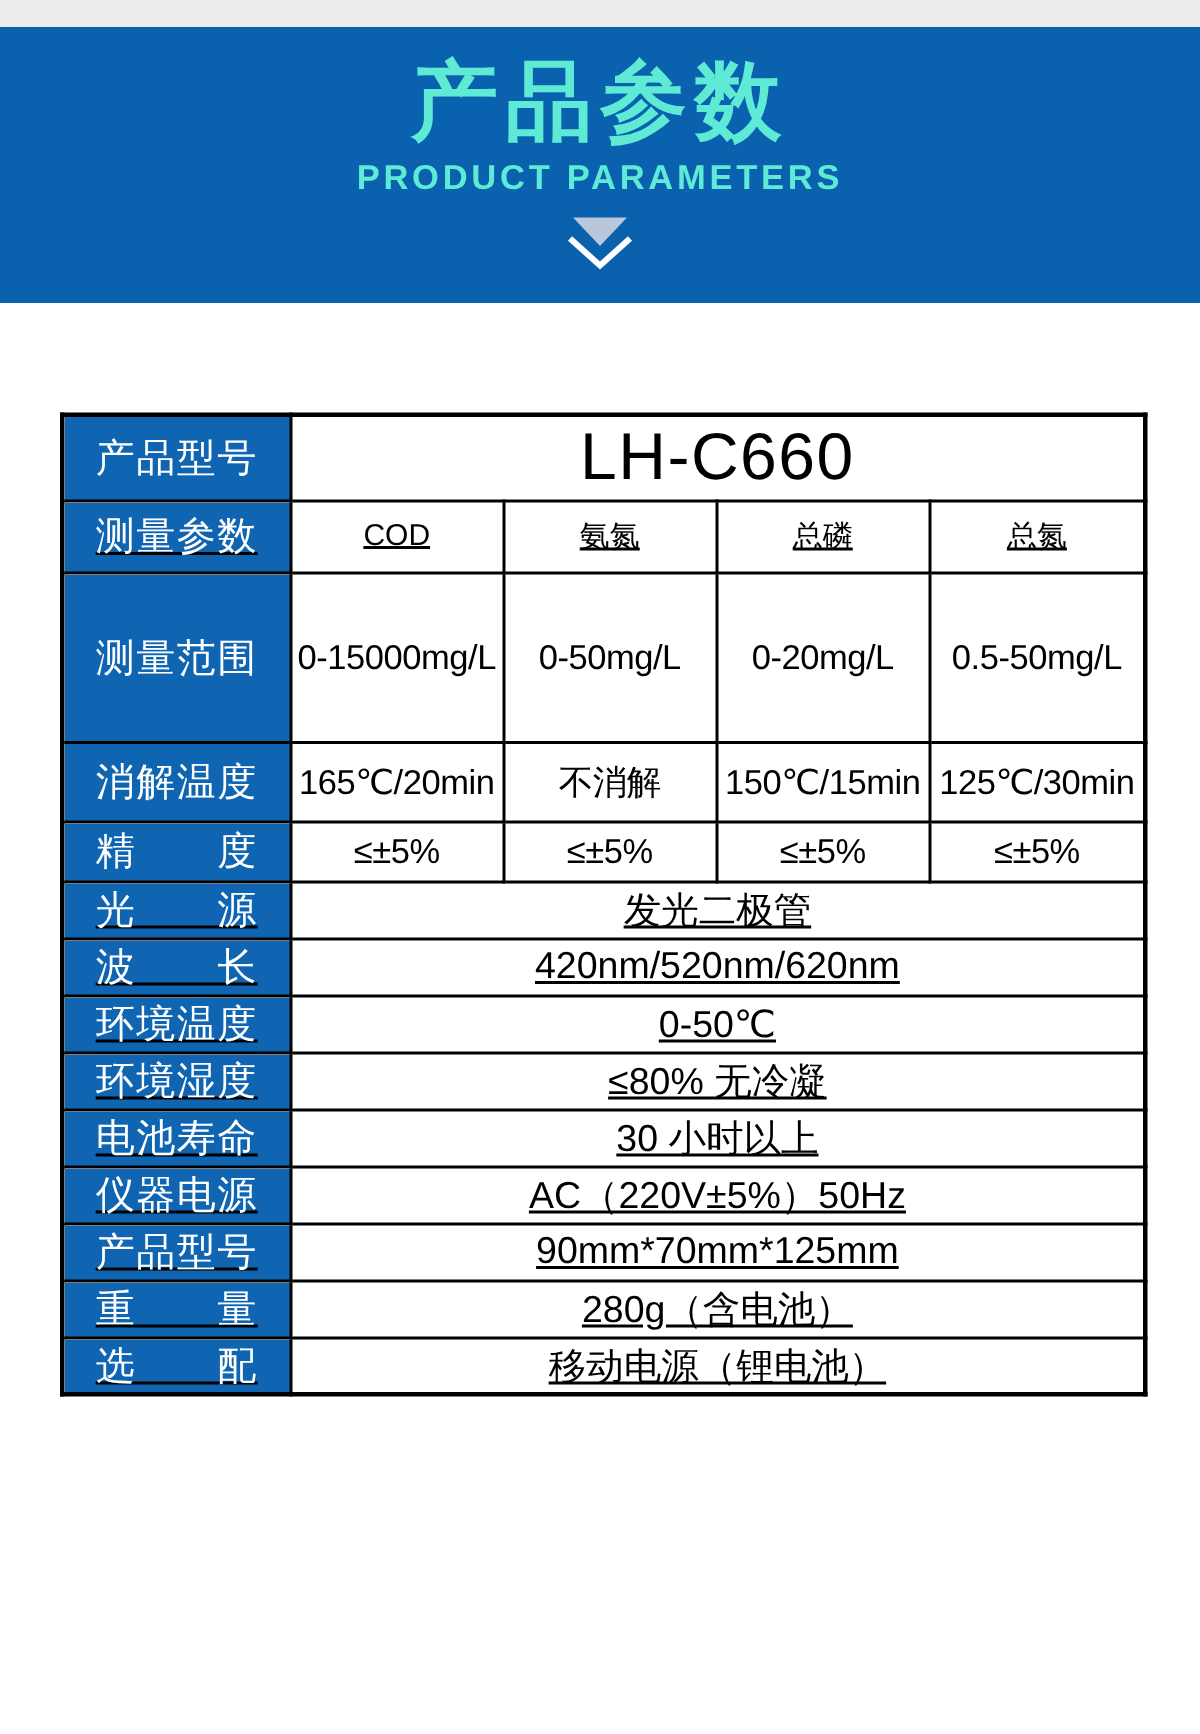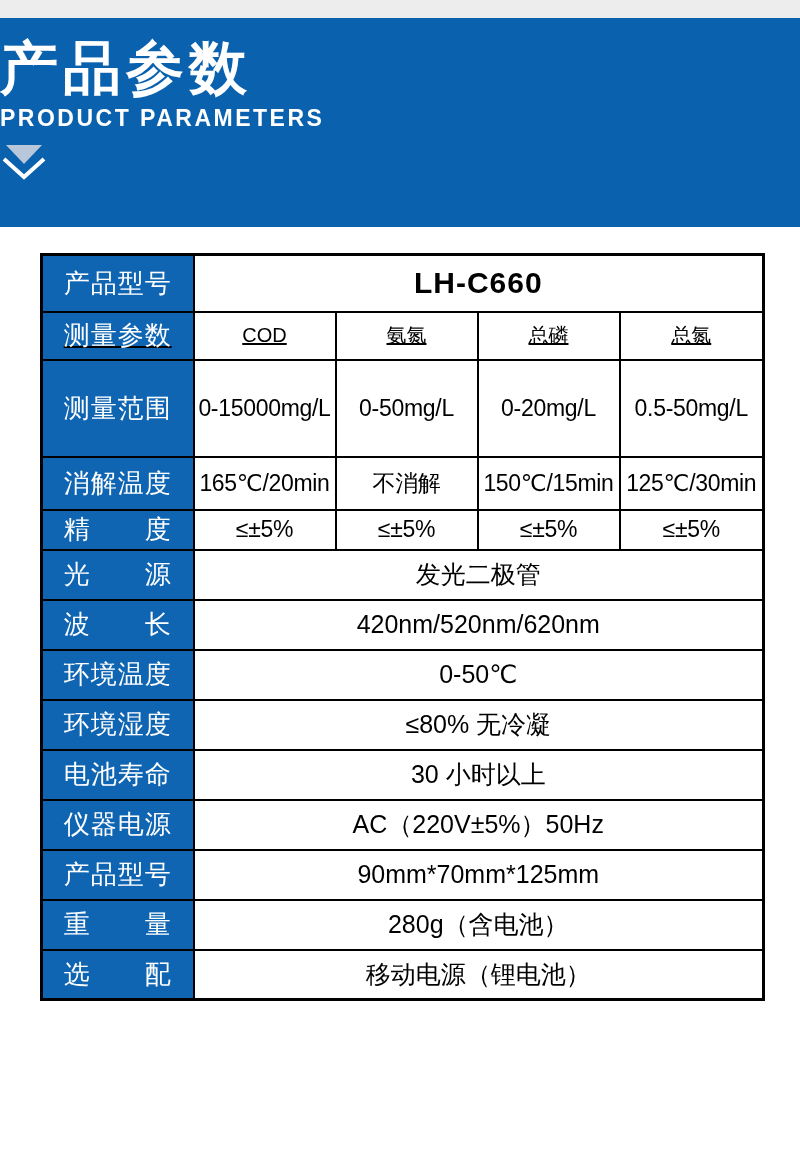--- a/index.html
+++ b/index.html
@@ -7,45 +7,46 @@
     width: 800px; height: 1156px;
     background: #ffffff;
     font-family: "Liberation Sans", "DejaVu Sans", sans-serif;
     overflow: hidden;
   }
   .top-strip {
     width: 800px; height: 18px;
     background: #ededed;
   }
   .banner {
-    width: 800px; height: 209px;
+    width: 800px; height: 184px;
     background: #0a61ae;
-    text-align: left;
-    color: #ffffff;
+    text-align: center;
+    color: #5eead4;
   }
   .banner-title {
     padding-top: 20px;
     font-size: 58px;
     font-weight: 800;
     letter-spacing: 5px;
     line-height: 1.05;
   }
   .banner-subtitle {
     margin-top: 6px;
     font-size: 23px;
     font-weight: 700;
     letter-spacing: 2.5px;
   }
   .chevron-wrap {
     margin-top: 12px;
     line-height: 0;
   }
   .spec-table-wrap {
-    padding-top: 26px;
+    padding-top: 50px;
     padding-left: 40px;
+    margin-top: 23px;
   }
   table.spec-table {
     border-collapse: collapse;
     table-layout: fixed;
     width: 722px;
     border: 3px solid #000000;
     background: #ffffff;
   }
   .spec-table td {
     border: 2px solid #000000;
@@ -58,43 +59,43 @@
     color: #ffffff;
     font-size: 26px;
     font-weight: 500;
     letter-spacing: 1px;
   }
   .val {
     color: #000000;
     font-size: 25px;
   }
   .val-model {
-    font-size: 30px;
-    font-weight: 700;
+    font-size: 44px;
+    font-weight: 400;
     letter-spacing: 1px;
   }
   .val-quad {
     font-size: 23px;
     white-space: nowrap;
     letter-spacing: -0.3px;
   }
   .val-param { font-size: 20px; }
   .val-method {
     font-size: 23px;
     white-space: pre-line;
     line-height: 1.35;
     letter-spacing: -0.5px;
   }
   tr.r-model  { height: 57px; }
   tr.r-params { height: 48px; text-decoration: underline; }
   tr.r-method { height: 103px; }
-  tr.r-range  { height: 97px; }
+  tr.r-range  { height: 113px; }
   tr.r-digest { height: 53px; }
   tr.r-acc    { height: 40px; }
-  tr.r-spec   { height: 50px; }
+  tr.r-spec   { height: 38px; text-decoration: underline; }
   col.c-label { width: 152px; }
   col.c-data  { width: 142px; }
   col.c-data-last { width: 144px; }
 </style>
 </head>
 <body>
 
 <div class="top-strip"></div>
 
 <header class="banner">

